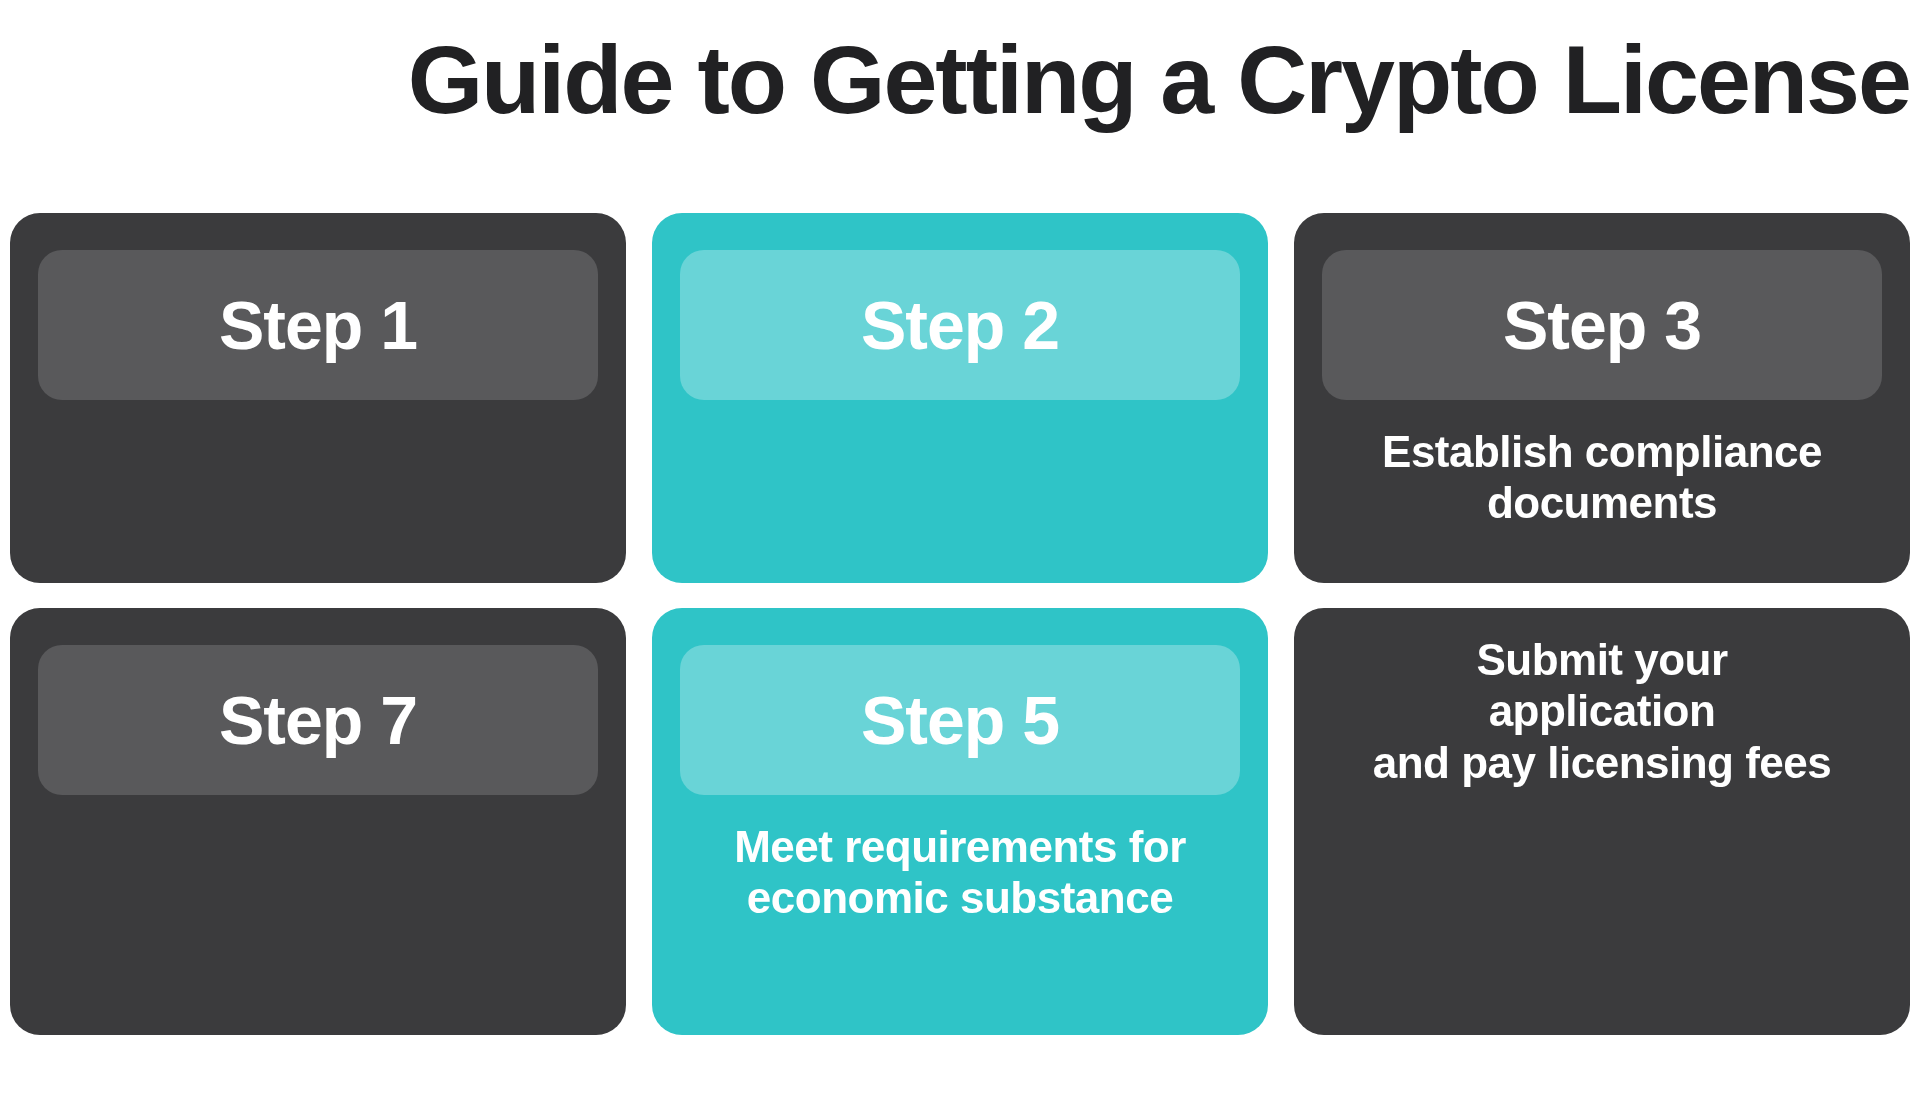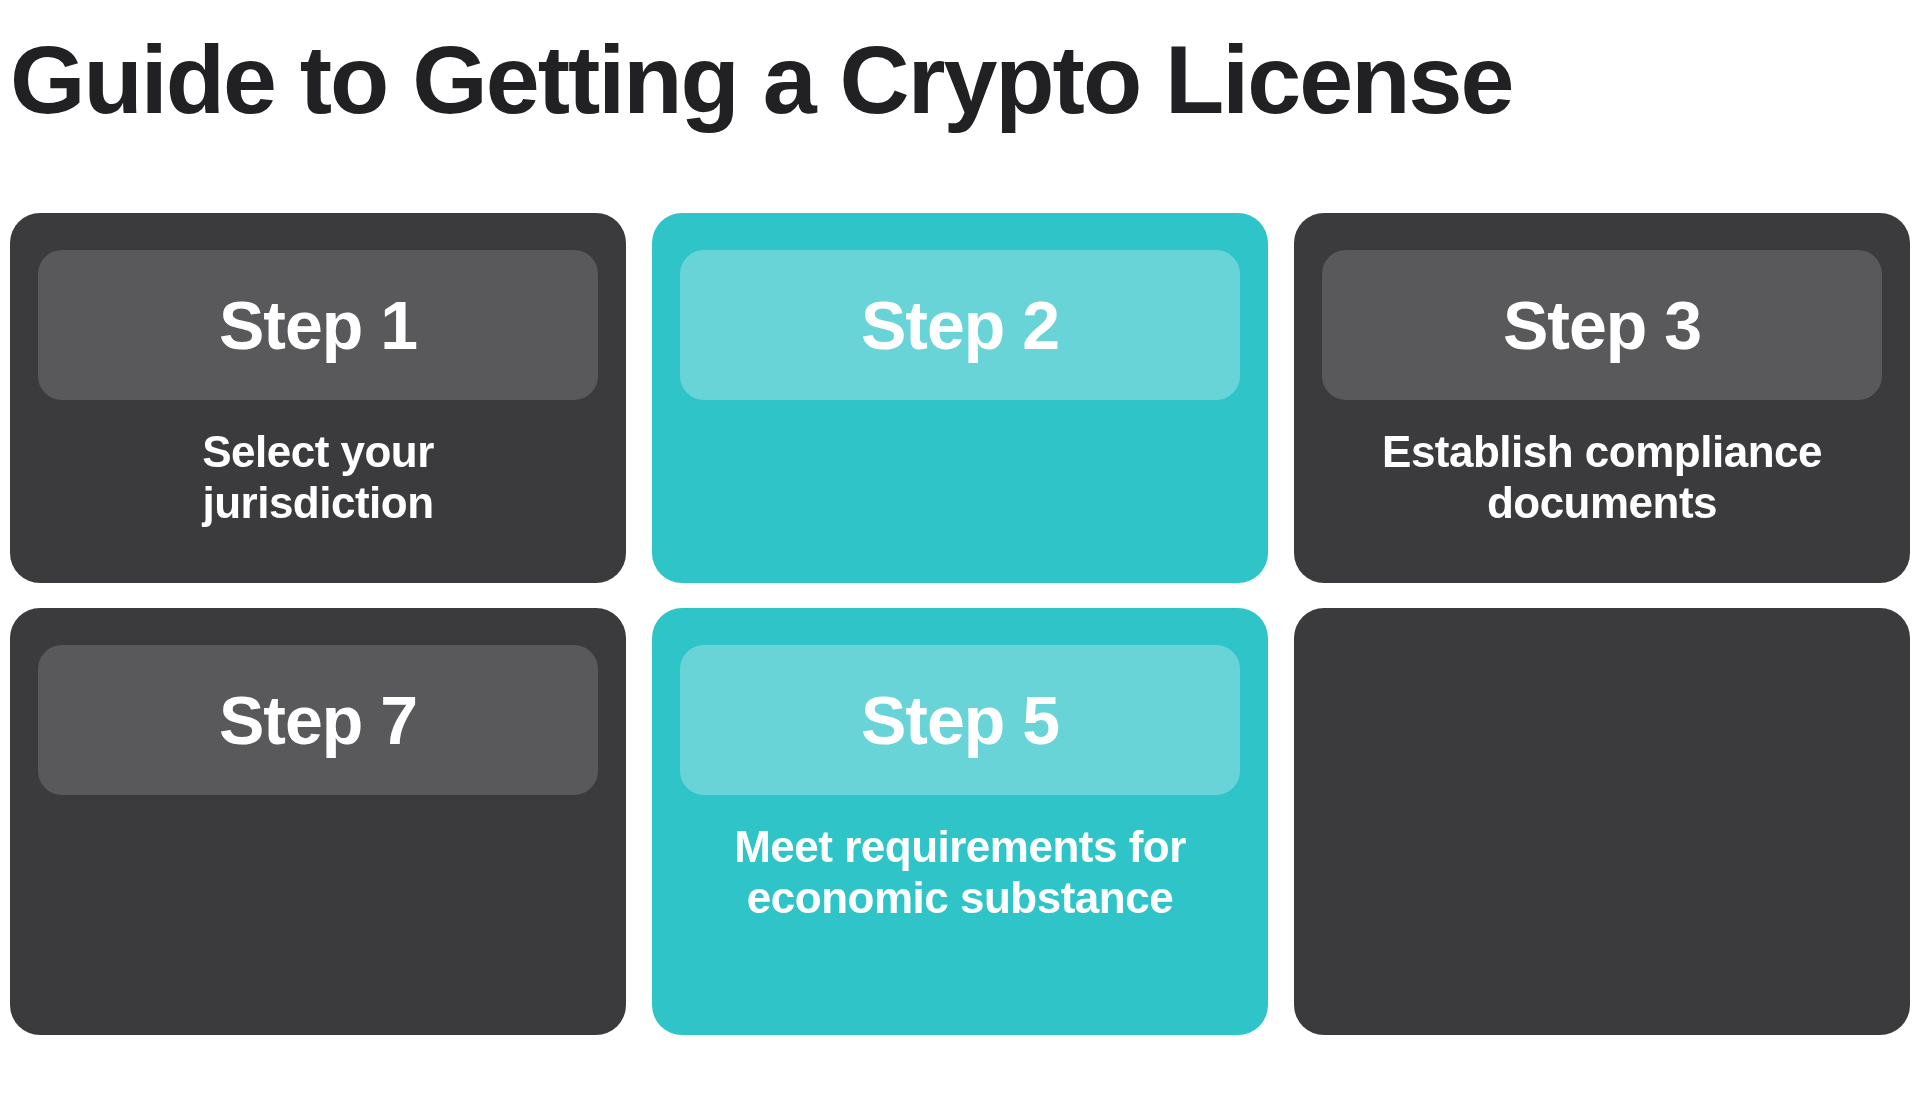--- a/index.html
+++ b/index.html
@@ -24,20 +24,21 @@
     overflow: hidden;
   }
   h1.page-title {
     margin: 26px 10px 0 10px;
     font-size: 97px;
     line-height: 1.12;
     font-weight: 800;
     letter-spacing: -2px;
     color: var(--title-text);
     white-space: nowrap;
+    text-align: right;
   }
   .steps-grid {
     display: grid;
     grid-template-columns: 1fr 1fr 1fr;
     grid-template-rows: 370px 427px;
     gap: 25px 26px;
     margin: 78px 10px 0 10px;
   }
   .card {
     border-radius: 30px;
@@ -75,22 +76,20 @@
 <body>
 
 <h1 class="page-title">Guide to Getting a Crypto License</h1>
 
 <section class="steps-grid">
 
   <article class="card" data-variant="dark">
     <div class="pill">
       <span class="step-label">Step 1</span>
     </div>
-    <p class="desc">Select your
-jurisdiction</p>
   </article>
 
   <article class="card" data-variant="teal">
     <div class="pill">
       <span class="step-label">Step 2</span>
     </div>
   </article>
 
   <article class="card" data-variant="dark">
     <div class="pill">
@@ -108,15 +107,18 @@
 
   <article class="card" data-variant="teal">
     <div class="pill">
       <span class="step-label">Step 5</span>
     </div>
     <p class="desc">Meet requirements for
 economic substance</p>
   </article>
 
   <article class="card" data-variant="dark">
+    <p class="desc">Submit your
+application
+and pay licensing fees</p>
   </article>
 
 </section>
 
 </body></html>

